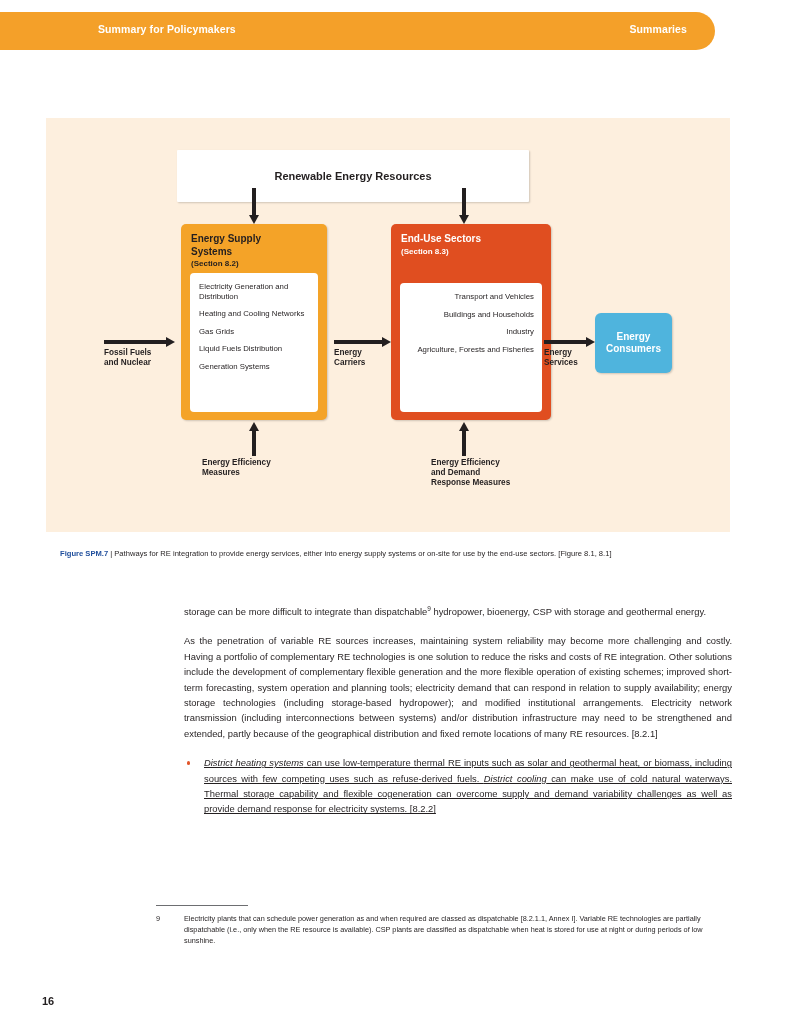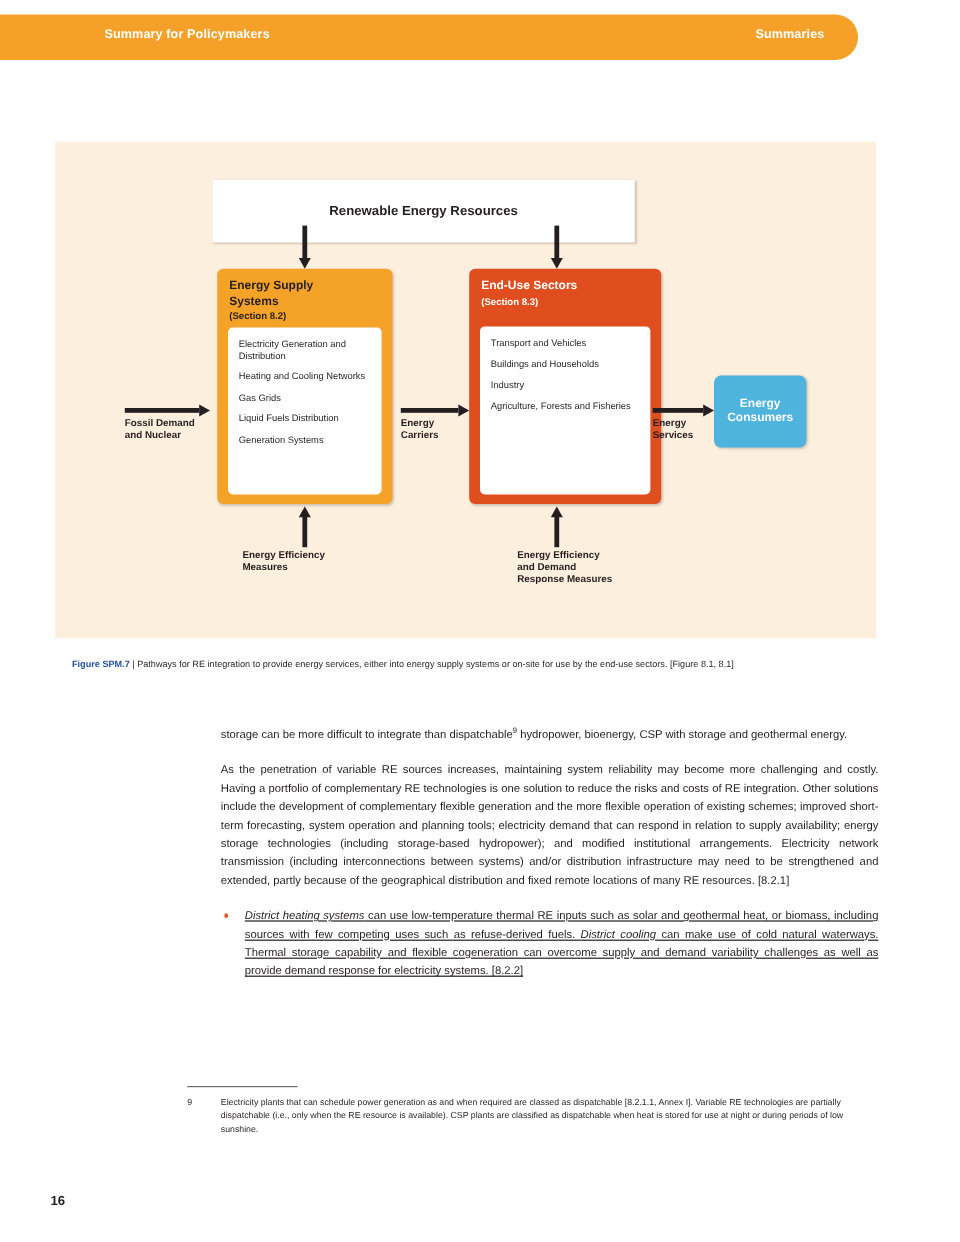--- a/index.html
+++ b/index.html
@@ -22,21 +22,21 @@
     left: 0;
     top: 12px;
     width: 715px;
     height: 38px;
     background: #f4a029;
     border-top-right-radius: 19px;
     border-bottom-right-radius: 19px;
   }
   .page-header .hdr-left {
     position: absolute;
-    left: 43px;
+    left: 54px;
     top: 11px;
     font-size: 10.5px;
     font-weight: bold;
     color: #ffffff;
     letter-spacing: .1px;
     padding-left: 44px;
   }
   .page-header .hdr-right {
     position: absolute;
     right: 28px;
@@ -121,21 +121,21 @@
     background: #ffffff;
     border-radius: 4px;
     position: absolute;
     left: 9px;
     right: 9px;
     bottom: 8px;
     padding: 9px 8px 9px 9px;
     box-sizing: border-box;
   }
   .box-supply .inner-panel { top: 49px; }
-  .box-enduse .inner-panel { top: 48px; }
+  .box-enduse .inner-panel { top: 59px; text-align: right; }
   .inner-panel .item {
     font-size: 7.8px;
     line-height: 9.5px;
     color: #231f20;
     margin-bottom: 8px;
   }
   .inner-panel .item:last-child { margin-bottom: 0; }
 
   
   .box-consumers {
@@ -348,21 +348,21 @@
     <span class="head-right"></span>
   </div>
   <div class="arrow-h" style="left:288px; top:222px; width:48px;">
     <span class="head-right"></span>
   </div>
   <div class="arrow-h" style="left:498px; top:222px; width:42px;">
     <span class="head-right"></span>
   </div>
 
   <div class="flow-label" style="left:58px; top:230px;">
-    <span>Fossil Demand</span><br>
+    <span>Fossil Fuels</span><br>
     <span>and Nuclear</span>
   </div>
   <div class="flow-label" style="left:288px; top:230px;">
     <span>Energy</span><br>
     <span>Carriers</span>
   </div>
   <div class="flow-label" style="left:498px; top:230px;">
     <span>Energy</span><br>
     <span>Services</span>
   </div>

